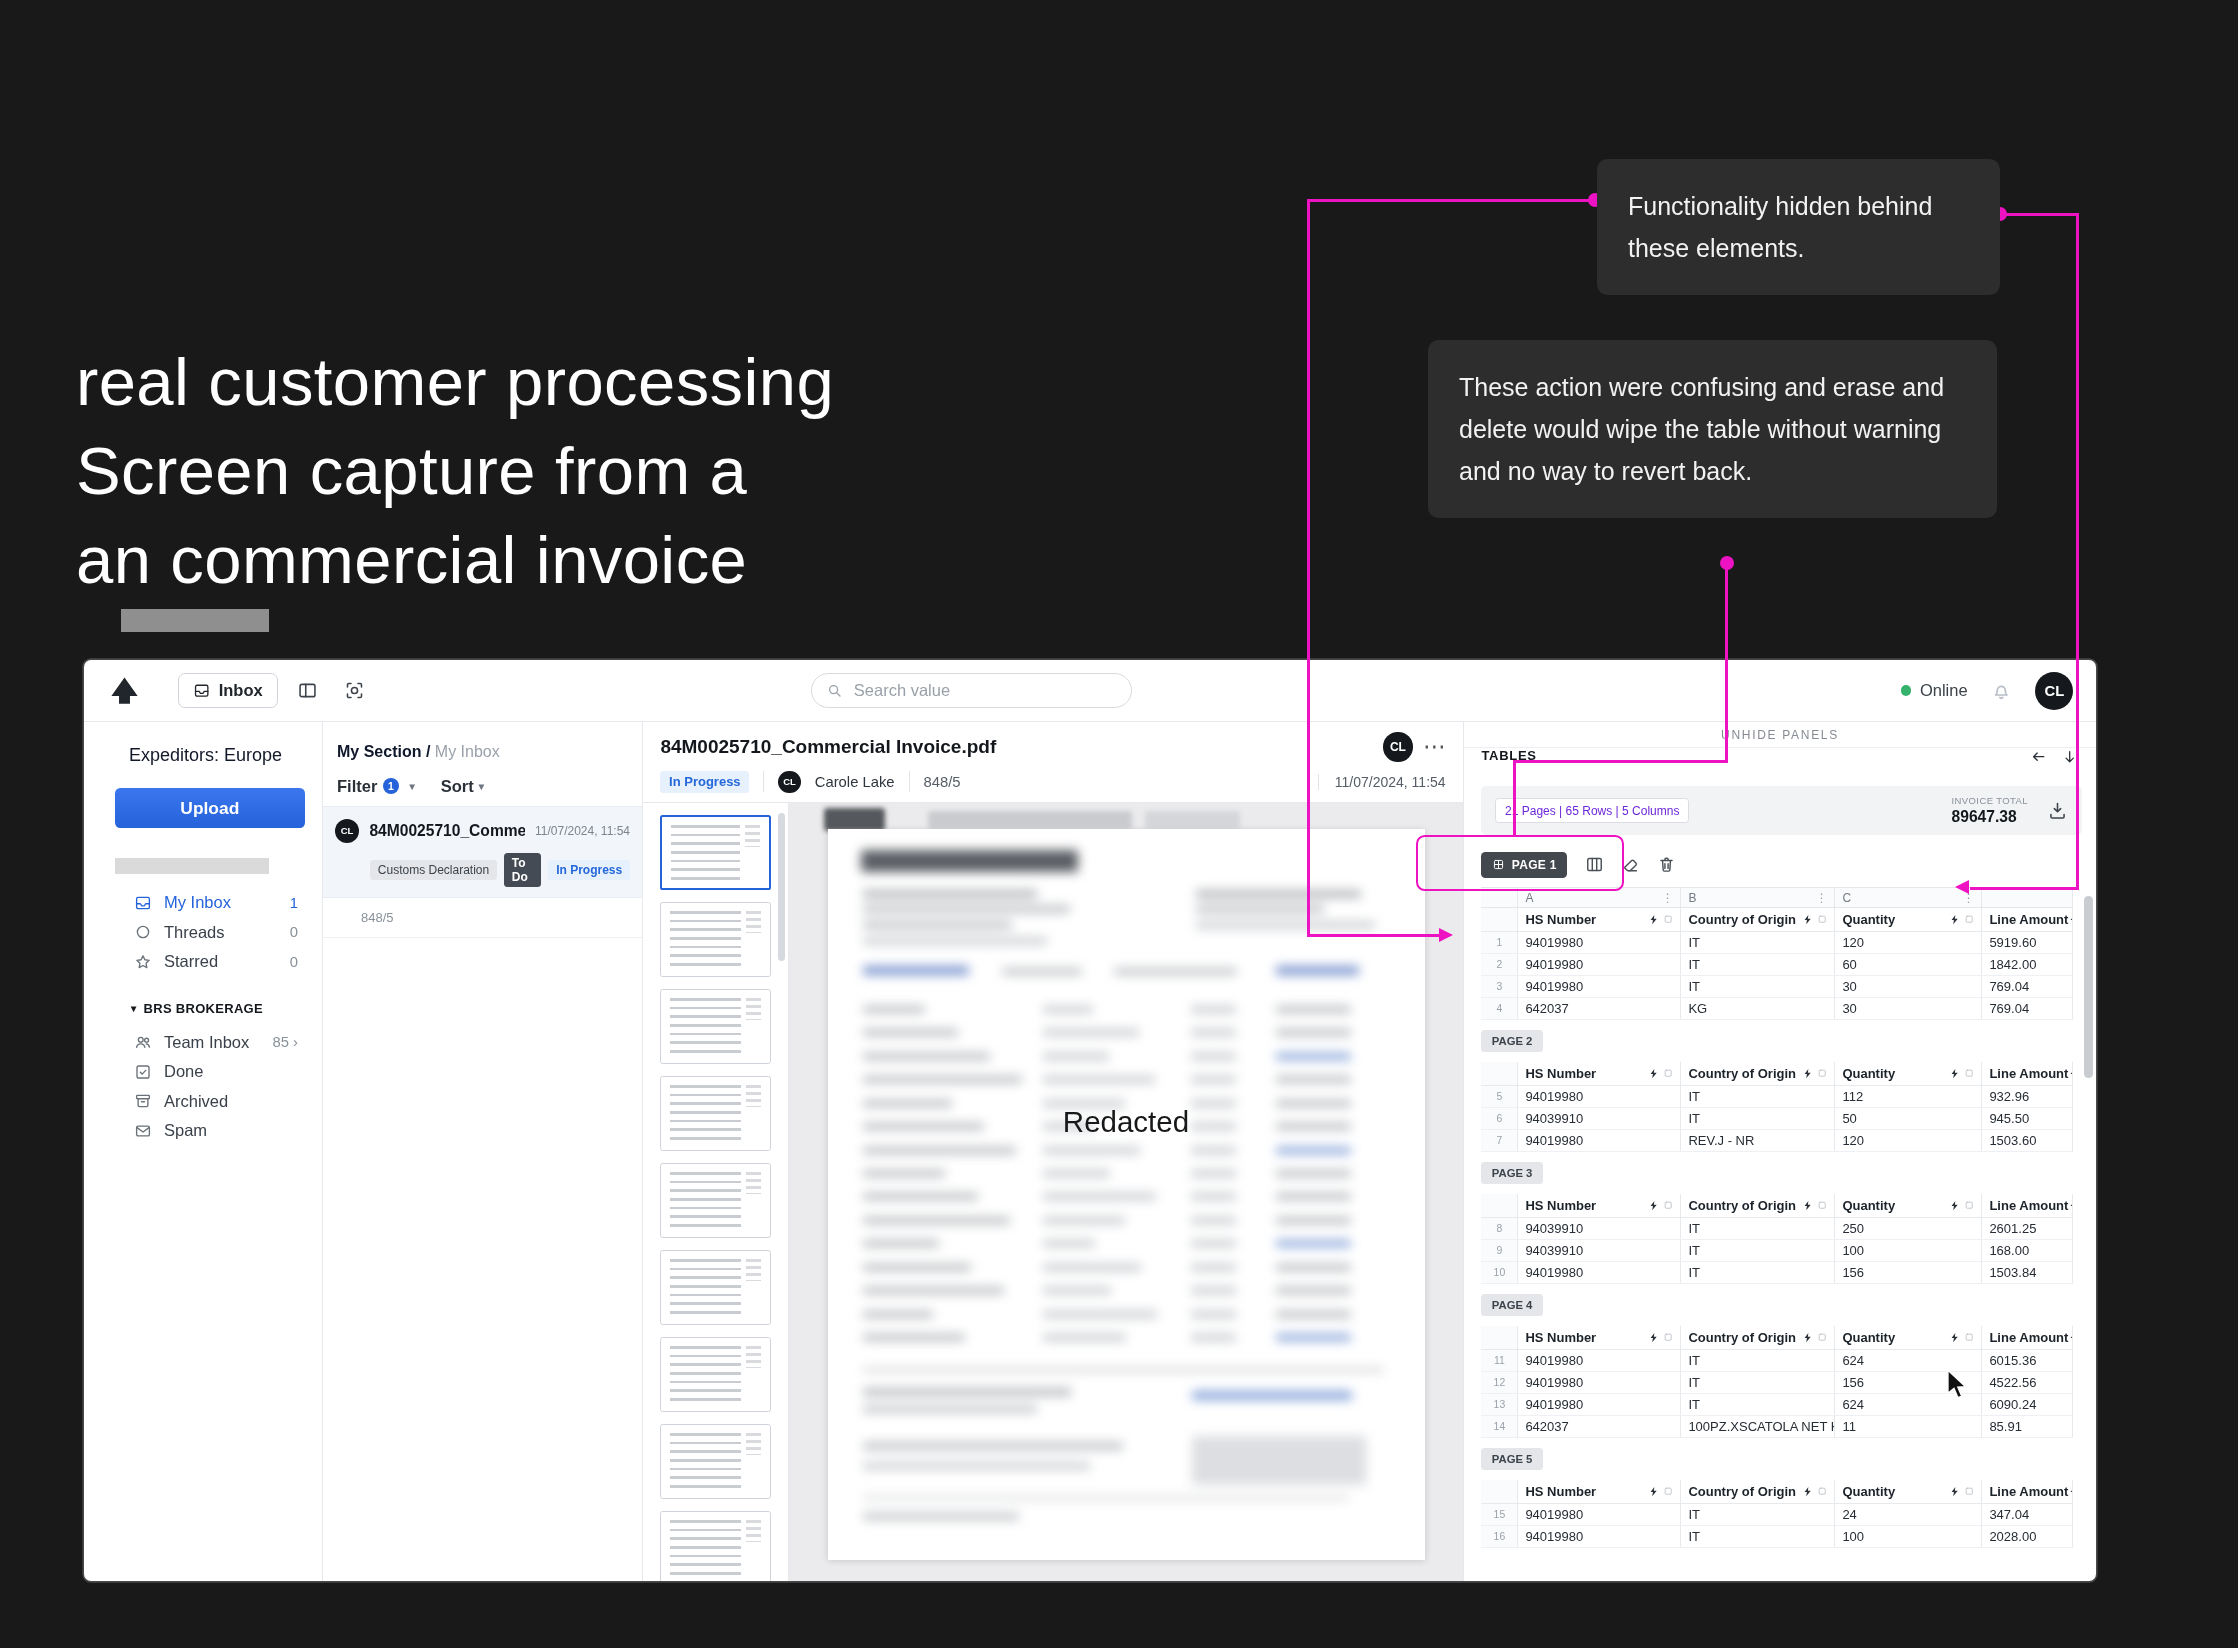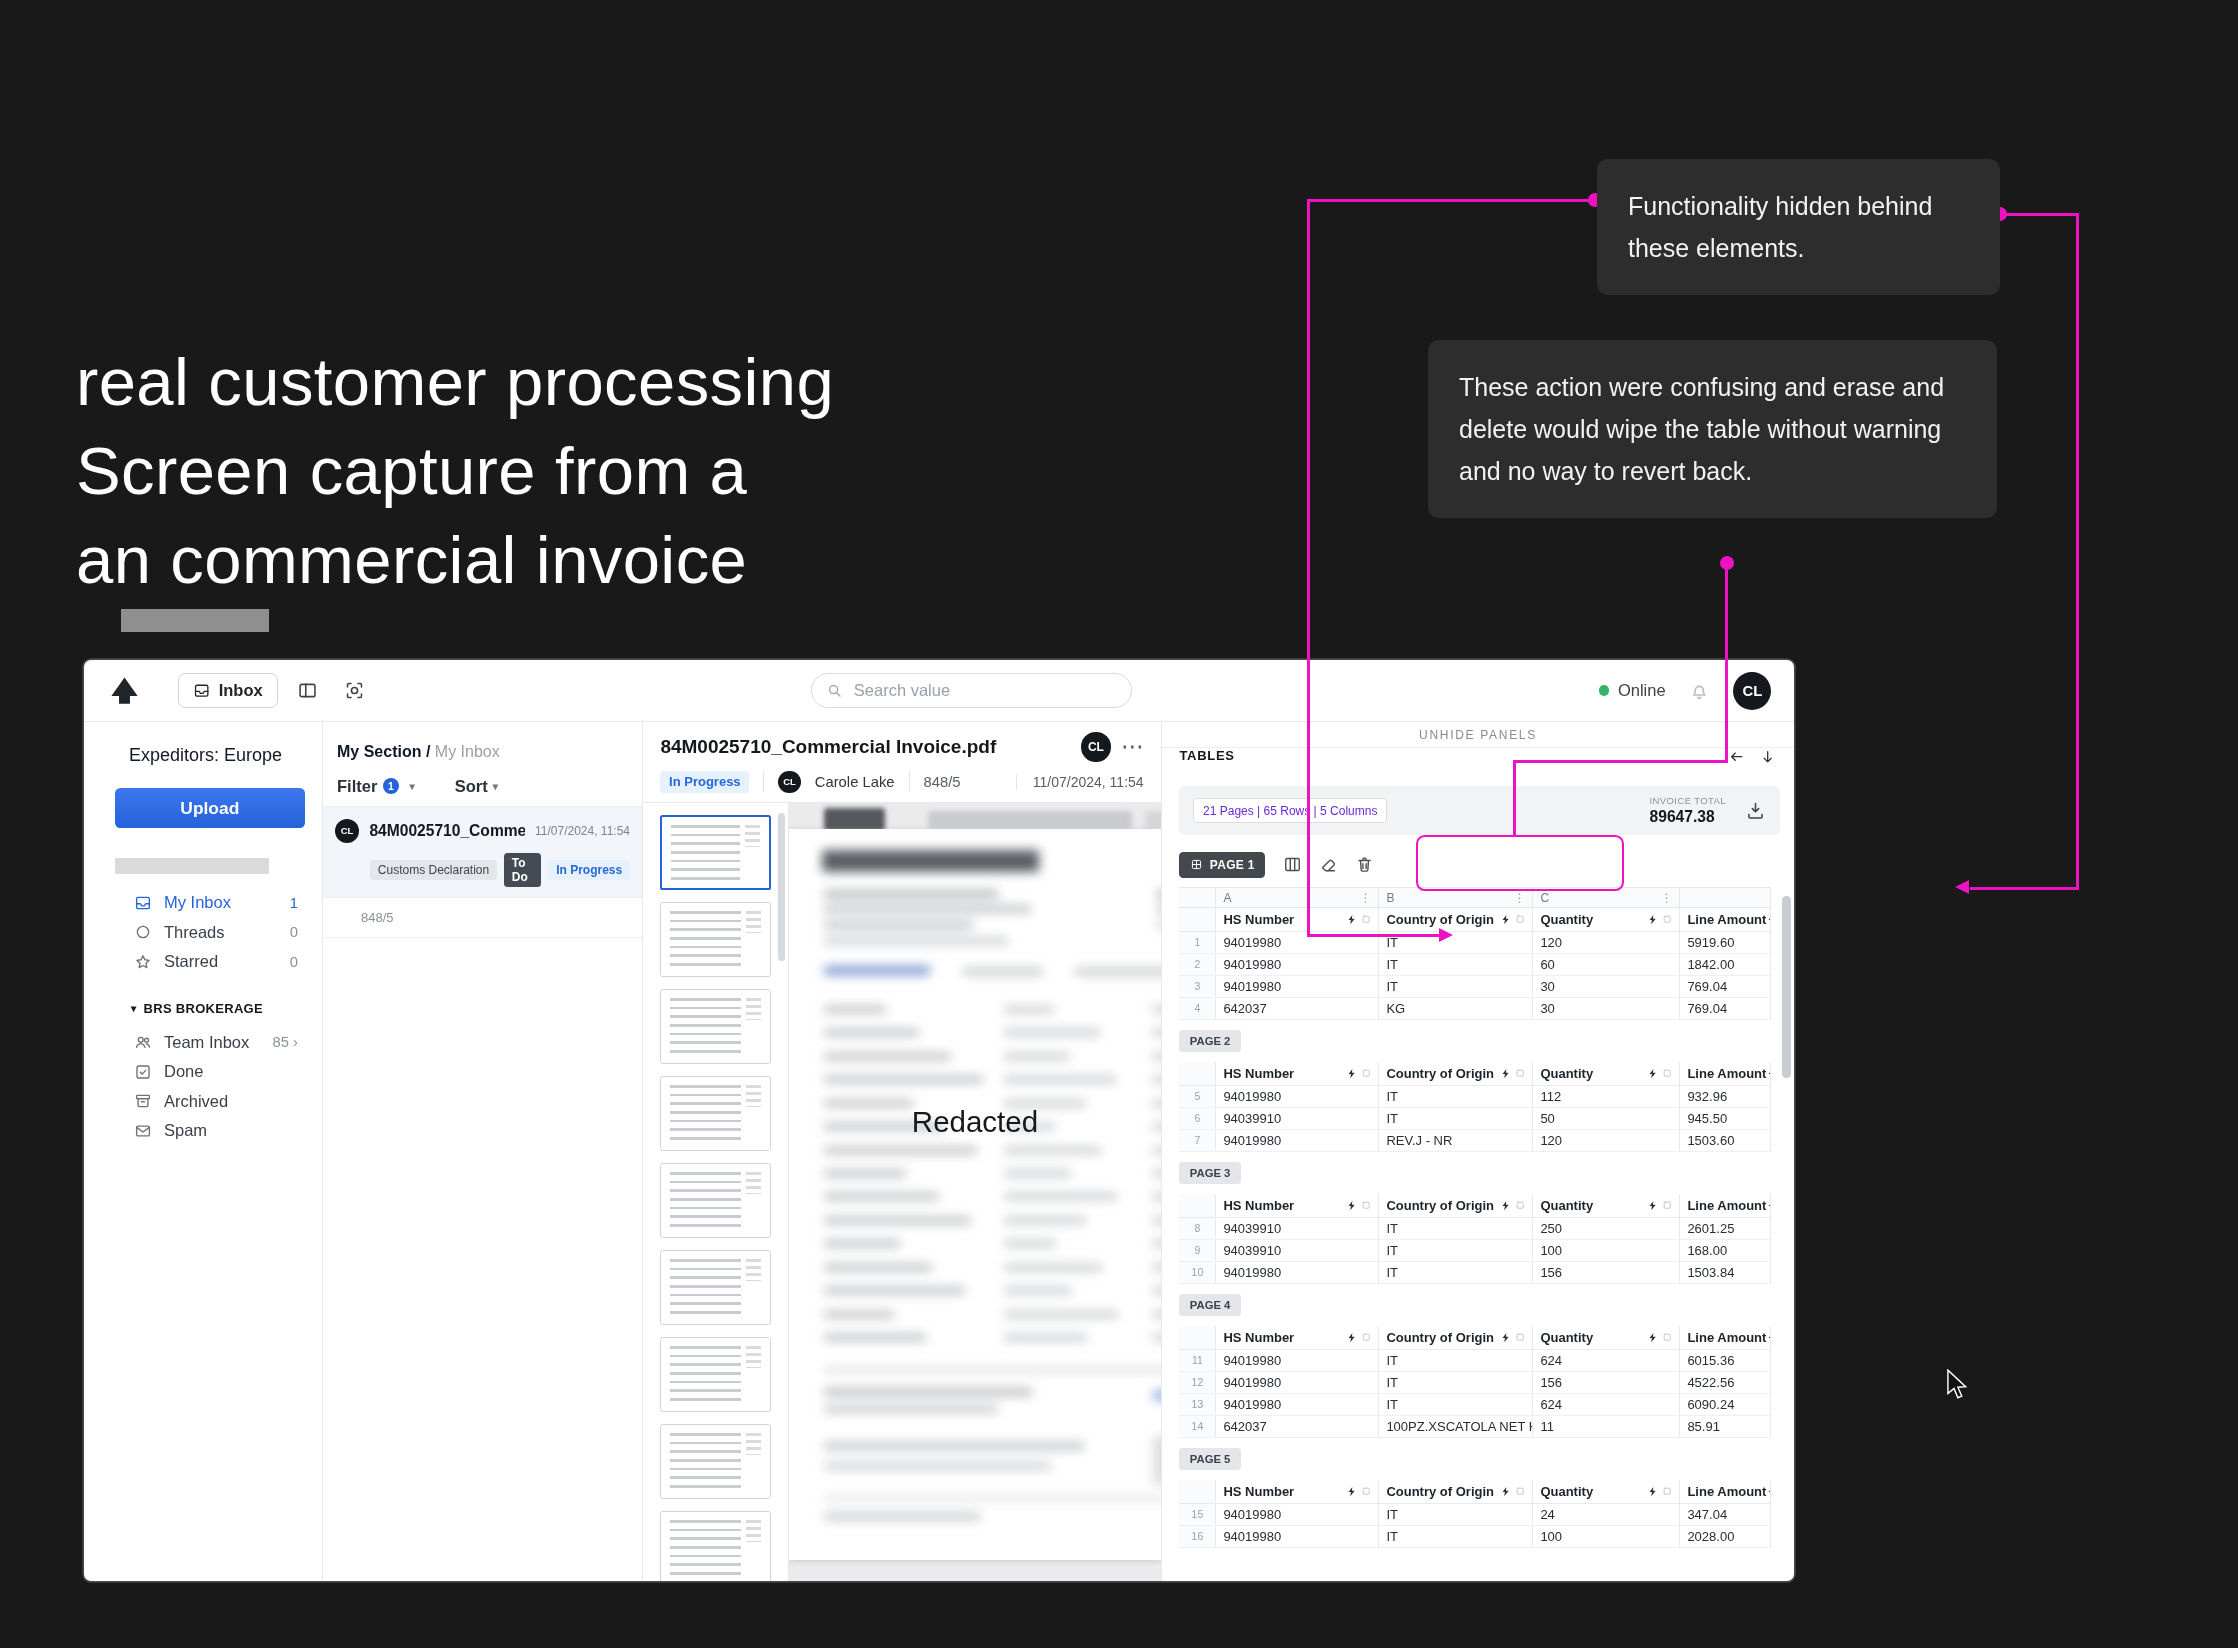--- a/index.html
+++ b/index.html
@@ -14,21 +14,21 @@
   #note1{left:1597px;top:159px;width:403px}
   #note2{left:1428px;top:340px;width:569px}
   .dot{position:absolute;width:14px;height:14px;border-radius:50%;background:var(--accent,#ee13c2);z-index:45}
   .mline{position:absolute;background:var(--accent,#ee13c2);z-index:44}
   .arrowr{position:absolute;width:0;height:0;border-top:7.8px solid transparent;border-bottom:7.8px solid transparent;border-left:14.8px solid var(--accent,#ee13c2);z-index:45}
   .arrowl{position:absolute;width:0;height:0;border-top:7.8px solid transparent;border-bottom:7.8px solid transparent;border-right:14.8px solid var(--accent,#ee13c2);z-index:45}
   .hlbox{position:absolute;border:2.6px solid var(--accent,#ee13c2);border-radius:8.7px;z-index:45}
   .cursor{position:absolute;left:1945px;top:1369px;width:28px;height:31px;z-index:70}
 
   
-  #appwin{position:absolute;left:84px;top:660px;width:1710px;height:921px;background:#fff;border-radius:7px;overflow:hidden;box-shadow:0 0 0 1.7px #484848;z-index:10}
+  #appwin{position:absolute;left:84px;top:660px;width:2012px;height:921px;background:#fff;border-radius:7px;overflow:hidden;box-shadow:0 0 0 1.7px #484848;z-index:10}
   .topbar{height:62px;display:flex;align-items:center;padding:0 22.6px;border-bottom:0.9px solid #e6e8eb;position:relative}
   .logo{width:35px;height:35px;color:#21262c}
   .inboxbtn{margin-left:36px;display:flex;align-items:center;gap:8.7px;border:1.3px solid #cfd4da;border-radius:7px;padding:7px 14px;font-size:16.5px;font-weight:600;color:#21262c}
   .ibic{width:17.4px;height:17.4px;display:inline-flex}
   .tbtn{width:35px;height:35px;display:flex;align-items:center;justify-content:center;color:#3c434b;margin-left:12px}
   .tbtn span{width:21px;height:21px;display:inline-flex}
   .searchbox{position:absolute;left:727px;width:321px;height:35px;border:1.3px solid #d6dade;border-radius:17.4px;display:flex;align-items:center;gap:10.4px;padding:0 14px}
   .sic2{width:17.4px;height:17.4px;color:#9aa1a9;flex:none;display:inline-flex}
   .searchinput{border:none;outline:none;background:transparent;font-size:16.5px;color:#3c434b;width:100%;font-family:inherit}
   .searchinput::placeholder{color:#9aa1a9}
@@ -53,21 +53,21 @@
   .si-count{margin-left:auto;font-size:14.8px;color:#8a919a;white-space:nowrap}
   .side-item.active .si-count{color:var(--blue,#2563db)}
   .sechead{margin:24px 0 8.7px 47px;font-size:13px;font-weight:700;letter-spacing:0.3px;color:#14181d;display:flex;align-items:center;gap:7px}
   .sechev{font-size:10.4px;color:#14181d}
 
   
   .listcol{width:320px;border-right:0.9px solid #e6e8eb;padding-top:21px;flex:none}
   .crumb{padding:0 14px;font-size:16px;white-space:nowrap}
   .crumb .b{font-weight:700;color:#0f172a}
   .crumb .l{color:#9aa1ab}
-  .controls{padding:15.6px 14px 10.4px;display:flex;align-items:center;gap:40px;font-size:16.5px;color:#2b3138;font-weight:600}
+  .controls{padding:15.6px 14px 10.4px;display:flex;align-items:center;gap:26px;font-size:16.5px;color:#2b3138;font-weight:600}
   .ctrl{display:flex;align-items:center}
   .fbadge{width:16.5px;height:16.5px;border-radius:50%;background:var(--blue,#2563db);color:#fff;font-size:10.4px;display:flex;align-items:center;justify-content:center;margin:0 5.2px;font-weight:700}
   .cchev{font-size:10.4px;color:#6f7680;margin-left:5.2px}
   .card{background:#f2f5fa;border-top:0.9px solid #e9edf2;border-bottom:0.9px solid #e9edf2;padding:12px 12px 10.4px}
   .cr1{display:flex;align-items:center;gap:10.4px}
   .cavatar{width:24px;height:24px;font-size:9.5px;flex:none}
   .ctitle{font-size:15.6px;font-weight:700;color:#14181d;white-space:nowrap;overflow:hidden;max-width:163px}
   .ctime{margin-left:auto;font-size:12px;color:#7d848d;white-space:nowrap}
   .cr2{margin:10.4px 0 0 35px;display:flex;align-items:center;gap:7px}
   .tag1{background:#e4e6e9;color:#3c434b;font-size:12px;padding:2.6px 7.8px;border-radius:3.5px;white-space:nowrap}

